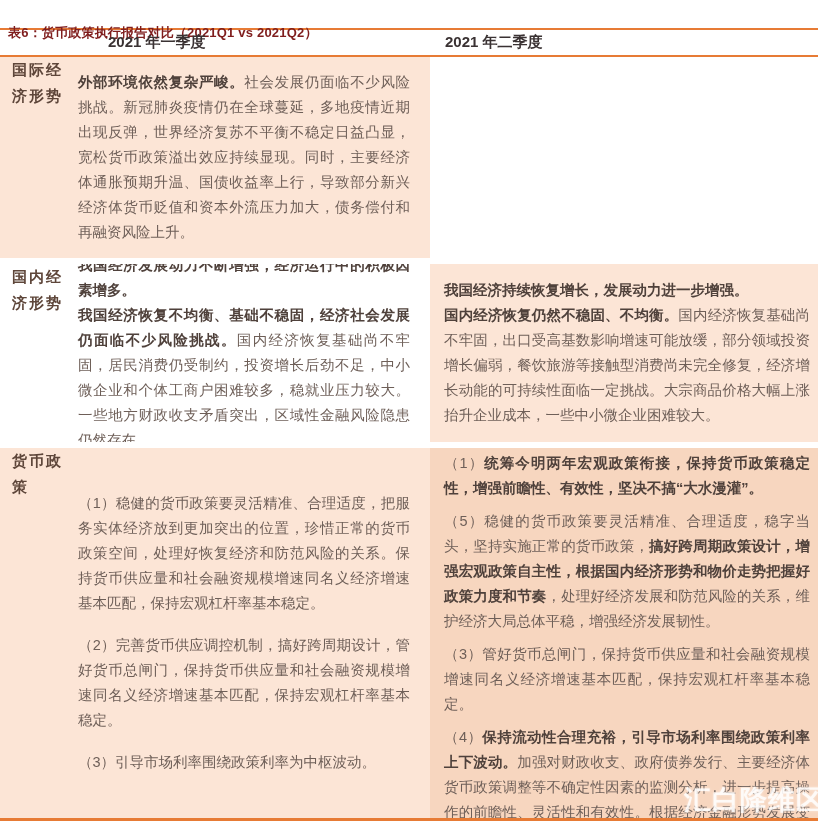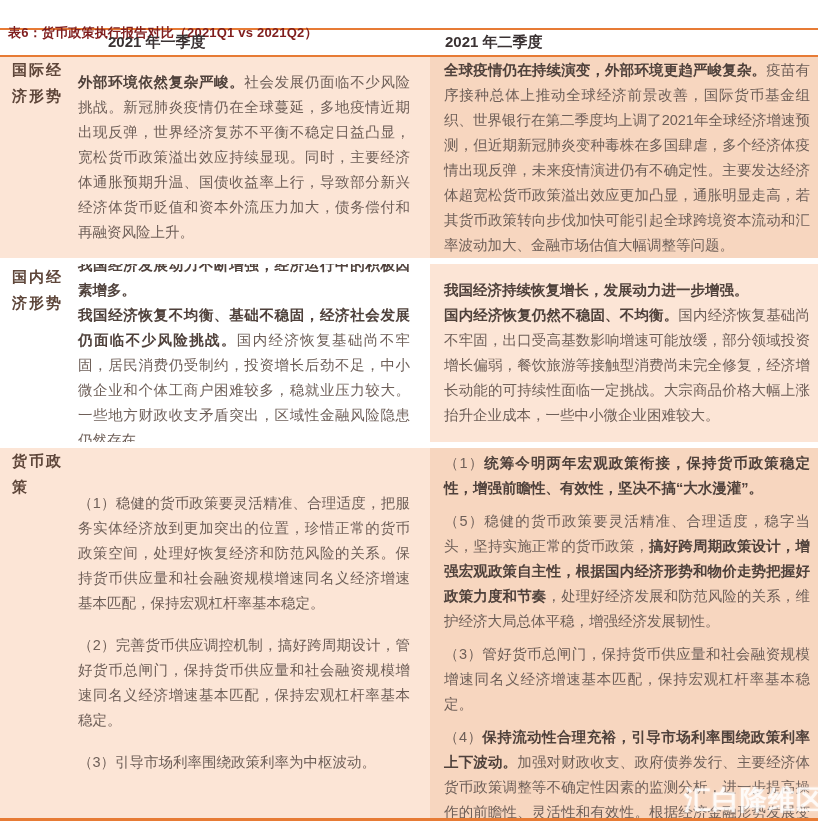--- a/index.html
+++ b/index.html
@@ -59,25 +59,20 @@
 
   <div class="trow" style="height:201px">
     <div class="cell leftc r1L">
       <div class="label-box">
         <span class="row-label">国际经济形势</span>
       </div>
       <div class="content">
           <div class="para"><span class="b">外部环境依然复杂严峻。</span><span>社会发展仍面临不少风险挑战。新冠肺炎疫情仍在全球蔓延，多地疫情近期出现反弹，世界经济复苏不平衡不稳定日益凸显，宽松货币政策溢出效应持续显现。同时，主要经济体通胀预期升温、国债收益率上行，导致部分新兴经济体货币贬值和资本外流压力加大，债务偿付和再融资风险上升。</span></div>
         </div>
     </div>
-    <div class="cell rightc r1R">
-      <div class="content">
-          <div class="para"><span class="b">全球疫情仍在持续演变，外部环境更趋严峻复杂。</span><span>疫苗有序接种总体上推动全球经济前景改善，国际货币基金组织、世界银行在第二季度均上调了2021年全球经济增速预测，但近期新冠肺炎变种毒株在多国肆虐，多个经济体疫情出现反弹，未来疫情演进仍有不确定性。主要发达经济体超宽松货币政策溢出效应更加凸显，通胀明显走高，若其货币政策转向步伐加快可能引起全球跨境资本流动和汇率波动加大、金融市场估值大幅调整等问题。</span></div>
-        </div>
-    </div>
   </div>
   <div class="rowgap"></div>
 
   <div class="trow" style="height:178px">
     <div class="cell leftc r2L">
       <div class="label-box">
         <span class="row-label">国内经济形势</span>
       </div>
       <div class="content">
           <div class="para"><span class="b">我国经济发展动力不断增强，经济运行中的积极因素增多。</span></div>

